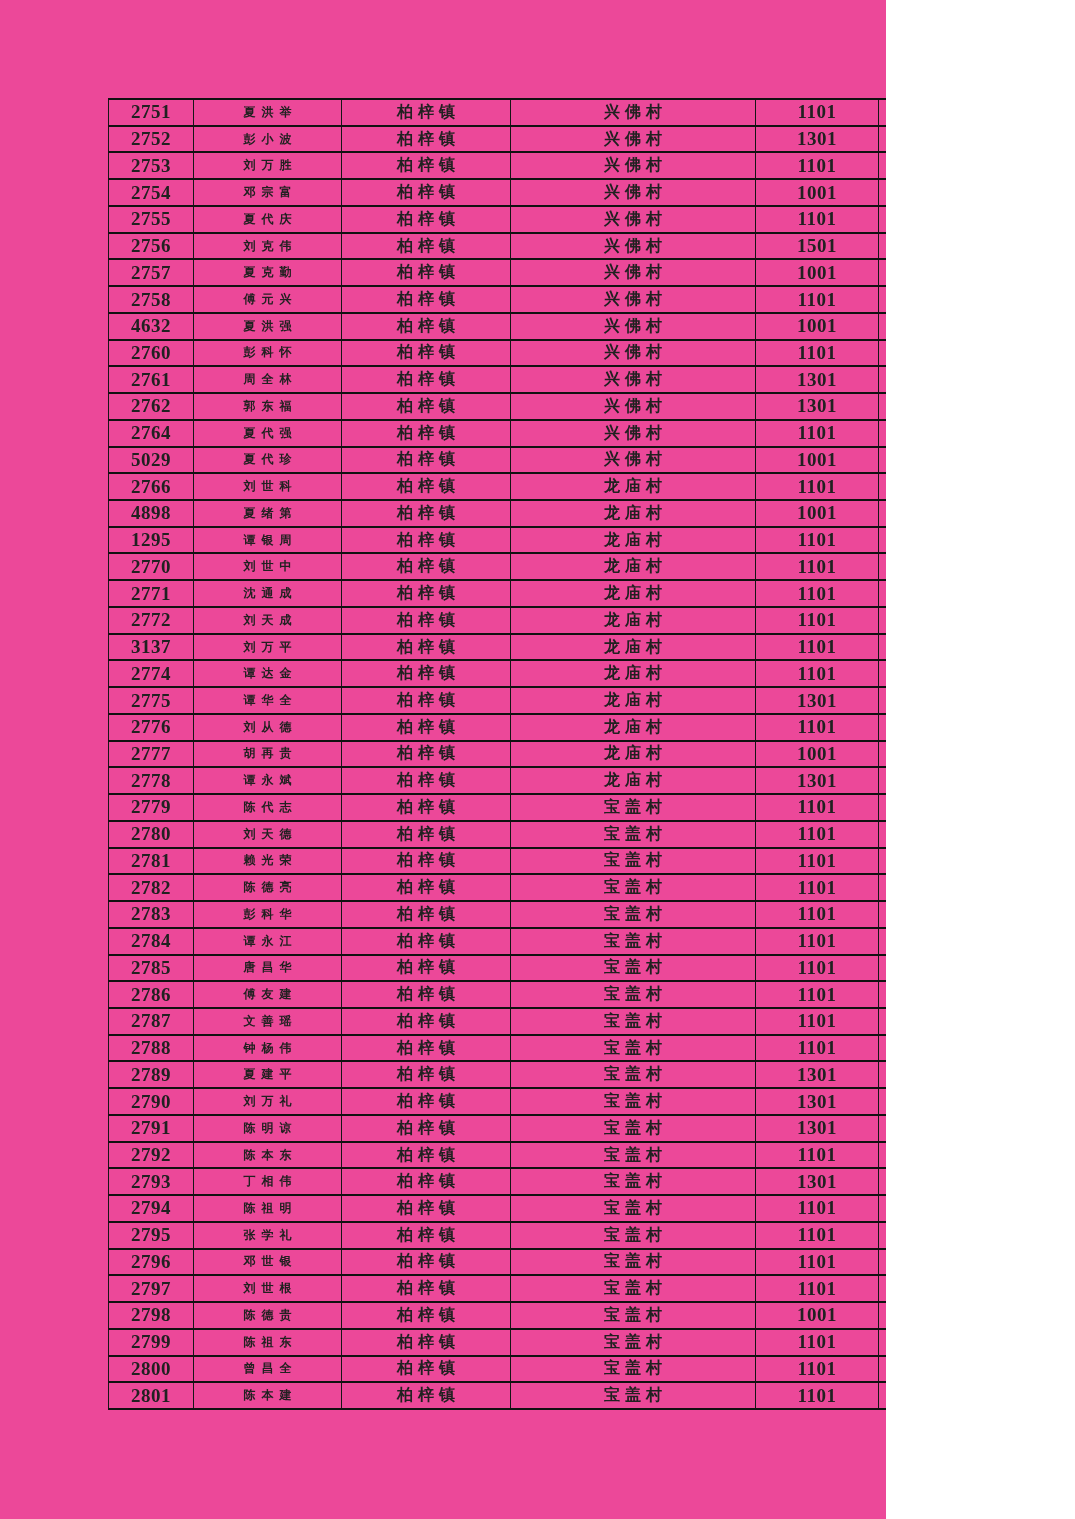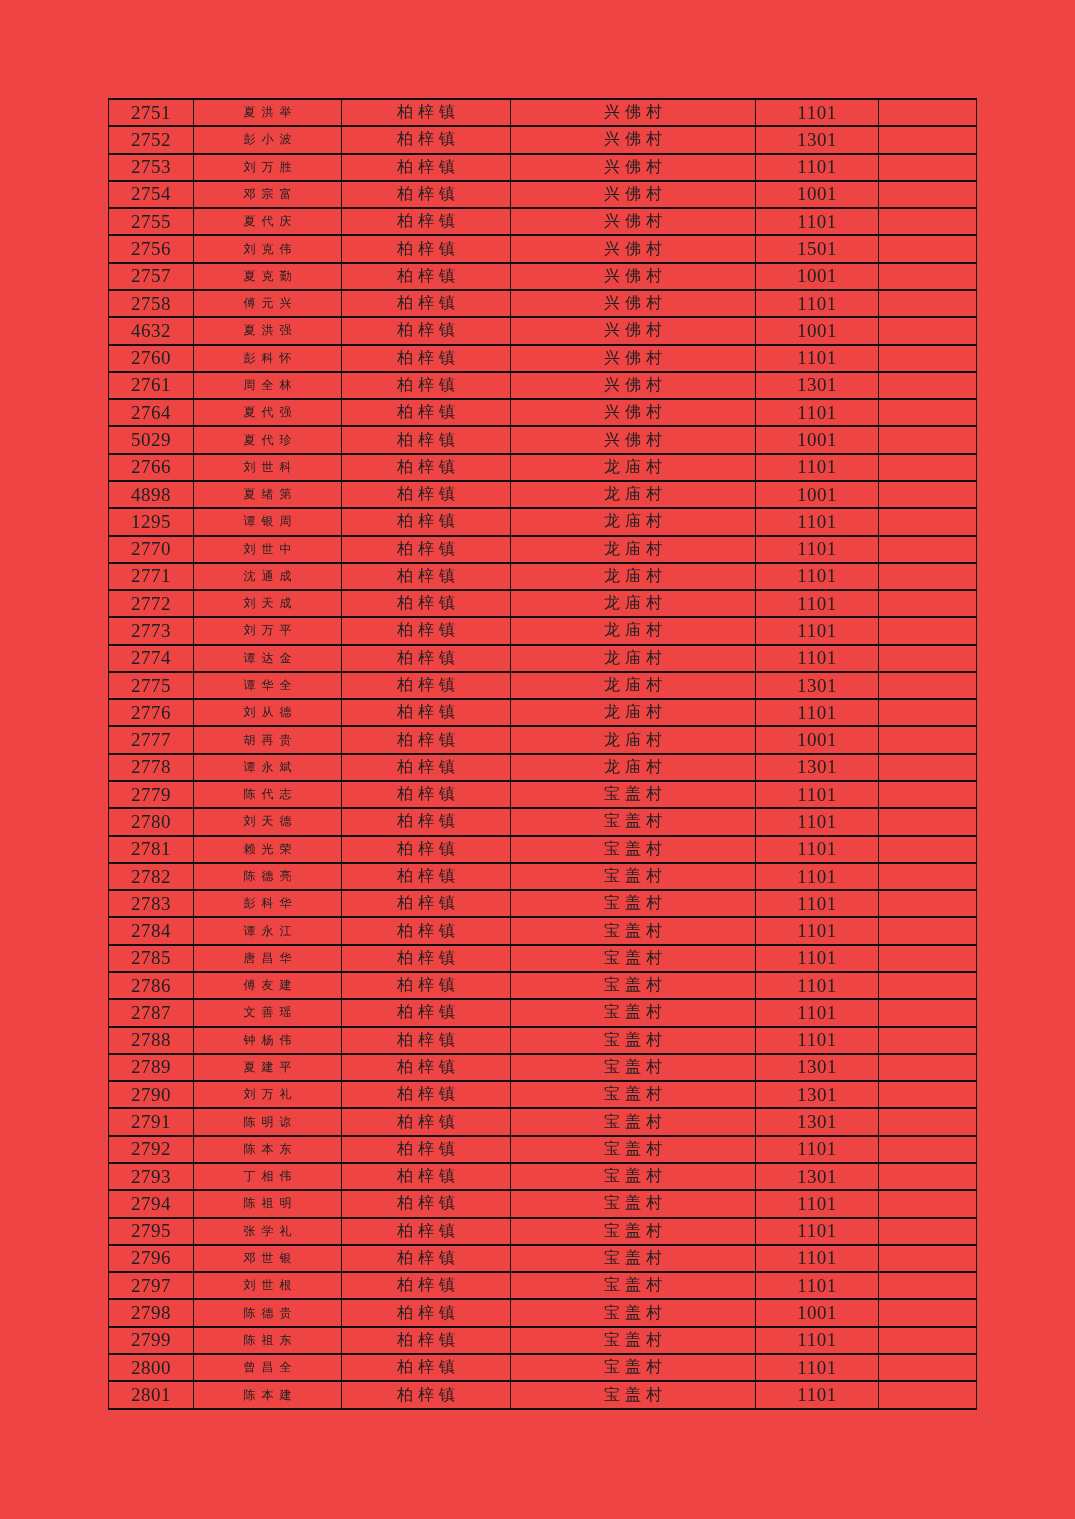--- a/index.html
+++ b/index.html
@@ -10,24 +10,25 @@
   body {
     width: 1075px;
     height: 1519px;
     position: relative;
     font-family: "Liberation Serif", "DejaVu Serif", serif;
     color: #1f1f1f;
   }
   .page {
     position: absolute;
     left: 0; top: 0;
-    width: 1075px;
+    width: 886px;
     height: 1519px;
-    background: #ef4444;
+    background: #ec4899;
     overflow: hidden;
+    font-weight: bold;
   }
   table.roster {
     position: absolute;
     left: 108px;
     top: 98px;
     width: 868px;
     height: 1312px;
     border-collapse: collapse;
     table-layout: fixed;
   }
@@ -162,20 +163,28 @@
   </tr>
         <tr>
     <td class="c-id">2761</td>
     <td class="c-name">周全林</td>
     <td class="c-town">柏梓镇</td>
     <td class="c-village">兴佛村</td>
     <td class="c-code">1301</td>
     <td class="c-remark"></td>
   </tr>
         <tr>
+    <td class="c-id">2762</td>
+    <td class="c-name">郭东福</td>
+    <td class="c-town">柏梓镇</td>
+    <td class="c-village">兴佛村</td>
+    <td class="c-code">1301</td>
+    <td class="c-remark"></td>
+  </tr>
+        <tr>
     <td class="c-id">2764</td>
     <td class="c-name">夏代强</td>
     <td class="c-town">柏梓镇</td>
     <td class="c-village">兴佛村</td>
     <td class="c-code">1101</td>
     <td class="c-remark"></td>
   </tr>
         <tr>
     <td class="c-id">5029</td>
     <td class="c-name">夏代珍</td>
@@ -226,21 +235,21 @@
   </tr>
         <tr>
     <td class="c-id">2772</td>
     <td class="c-name">刘天成</td>
     <td class="c-town">柏梓镇</td>
     <td class="c-village">龙庙村</td>
     <td class="c-code">1101</td>
     <td class="c-remark"></td>
   </tr>
         <tr>
-    <td class="c-id">2773</td>
+    <td class="c-id">3137</td>
     <td class="c-name">刘万平</td>
     <td class="c-town">柏梓镇</td>
     <td class="c-village">龙庙村</td>
     <td class="c-code">1101</td>
     <td class="c-remark"></td>
   </tr>
         <tr>
     <td class="c-id">2774</td>
     <td class="c-name">谭达金</td>
     <td class="c-town">柏梓镇</td>

